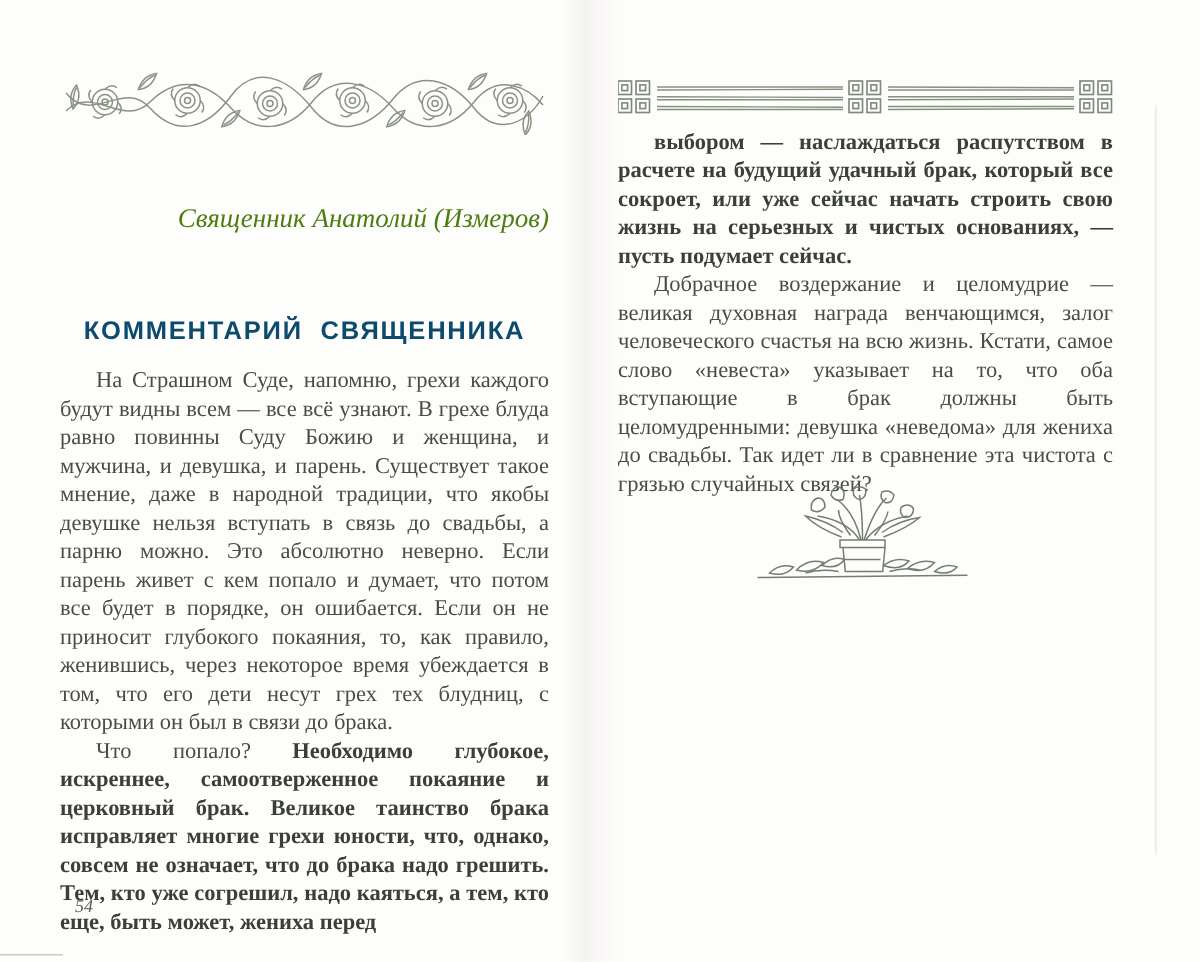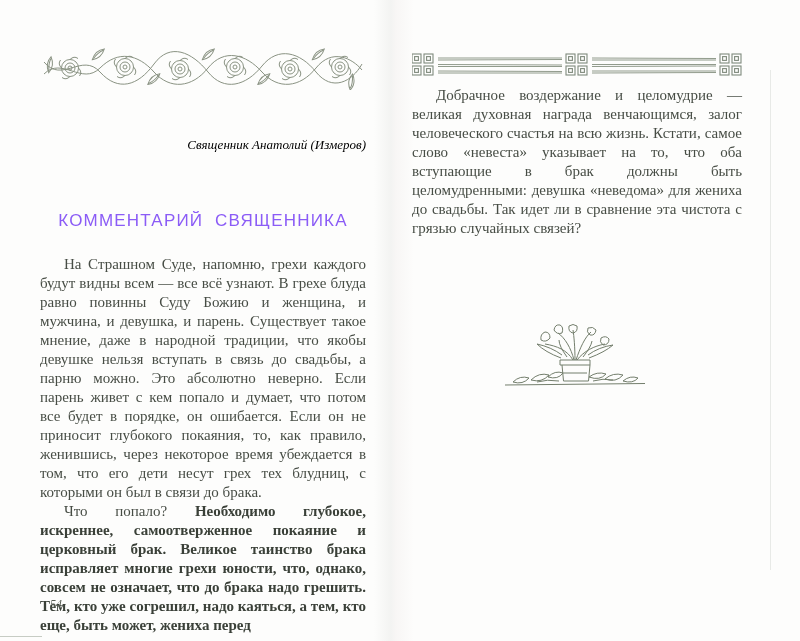--- a/index.html
+++ b/index.html
@@ -28,37 +28,37 @@
   .page-edge-bottom-left {
     position: absolute; left: 0; top: 636px; width: 42px; height: 1px;
     background: #c7ccc4;
   }
 
   
   .rose-band { position: absolute; left: 42px; top: 46px; width: 322px; height: 44px; }
   .attribution {
     position: absolute; left: 40px; top: 136px; width: 326px;
     text-align: right; font-style: italic;
-    font-size: 13px; line-height: 18px; color: #000000;
+    font-size: 18px; line-height: 18px; color: #4d7c0f;
   }
   .heading {
     position: absolute; left: 40px; top: 211px; width: 326px; margin: 0;
     text-align: center;
     font-family: "Liberation Sans", sans-serif;
-    font-weight: normal; font-size: 17px; letter-spacing: 1.2px;
-    color: #8b5cf6; white-space: pre;
+    font-weight: bold; font-size: 17px; letter-spacing: 1.2px;
+    color: #0c4a6e; white-space: pre;
   }
   .body-col {
     position: absolute;
     font-size: 15px; line-height: 19px; color: #474d45;
     text-align: justify;
   }
   .body-col p { margin: 0; text-indent: 24px; }
   .body-col b { color: #3a4038; }
-  .left-col  { left: 40px;  top: 255px; width: 326px; }
+  .left-col  { left: 40px;  top: 245px; width: 326px; }
   .right-col { left: 412px; top: 86px;  width: 330px; }
   .page-number {
     position: absolute; left: 50px; top: 597px;
     font-size: 12px; color: #565c53; font-style: italic;
   }
 
   
   .geo-band  { position: absolute; left: 412px; top: 52px; width: 330px; height: 26px; }
   .tailpiece { position: absolute; left: 501px; top: 324px; width: 148px; height: 72px; }
 </style>
@@ -143,20 +143,21 @@
         <line x1="180" y1="6" x2="304" y2="6.5"></line>
           <line x1="180" y1="8" x2="304" y2="8"></line>
         <line x1="180" y1="12.5" x2="304" y2="12.5"></line>
           <line x1="180" y1="14.5" x2="304" y2="14"></line>
         <line x1="180" y1="19" x2="304" y2="19"></line>
           <line x1="180" y1="21" x2="304" y2="20.5"></line>
       </g>
     </svg>
 
     <div class="body-col right-col">
+      <p><b style="text-indent:0">выбором — наслаждаться распутством в расчете на будущий удачный брак, который все сокроет, или уже сейчас начать строить свою жизнь на серьезных и чистых основаниях, — пусть подумает сейчас.</b></p>
       <p><span>Добрачное воздержание и целомудрие — великая духовная награда венчающимся, залог человеческого счастья на всю жизнь. Кстати, самое слово «невеста» указывает на то, что оба вступающие в брак должны быть целомудренными: девушка «неведома» для жениха до свадьбы. Так идет ли в сравнение эта чистота с грязью случайных связей?</span></p>
     </div>
 
     <svg class="tailpiece" viewBox="0 0 148 72" xmlns="http://www.w3.org/2000/svg">
       <g stroke="#737e6c" fill="none" stroke-width="1">
 
         <path d="M4,61 L144,59.5"></path>
 
         <path d="M12,58 q7,-7 16,-4 q-6,7 -16,4 Z"></path>
         <path d="M30,56 q8,-8 18,-5 q-7,8 -18,5 Z"></path>

